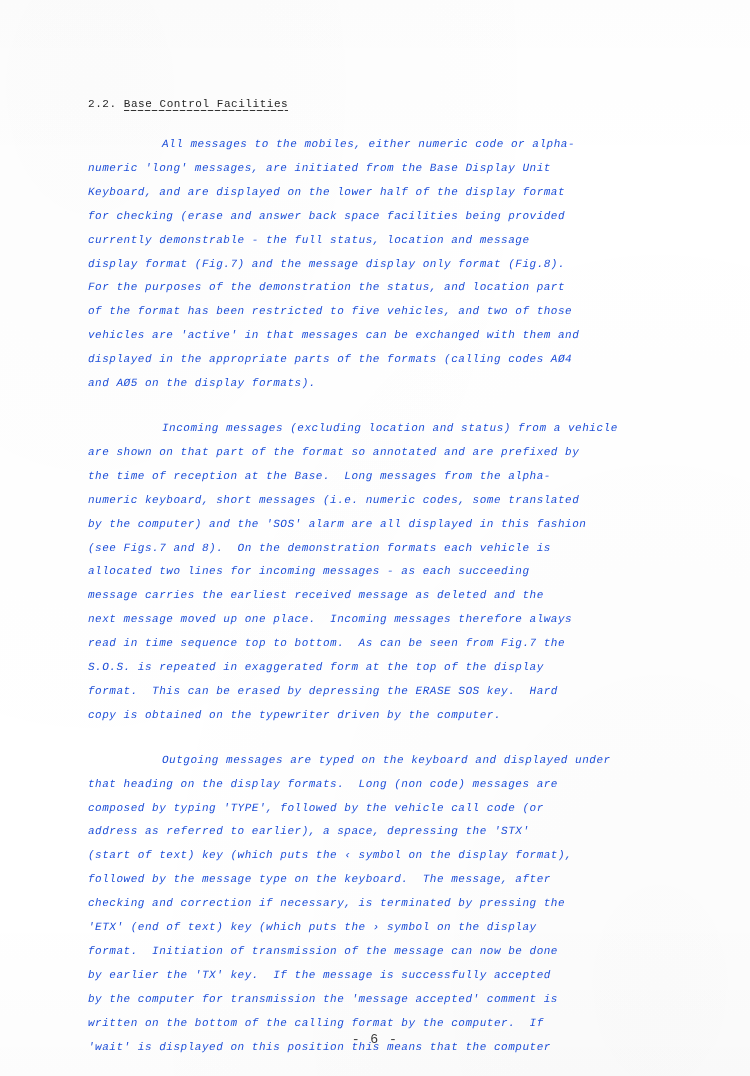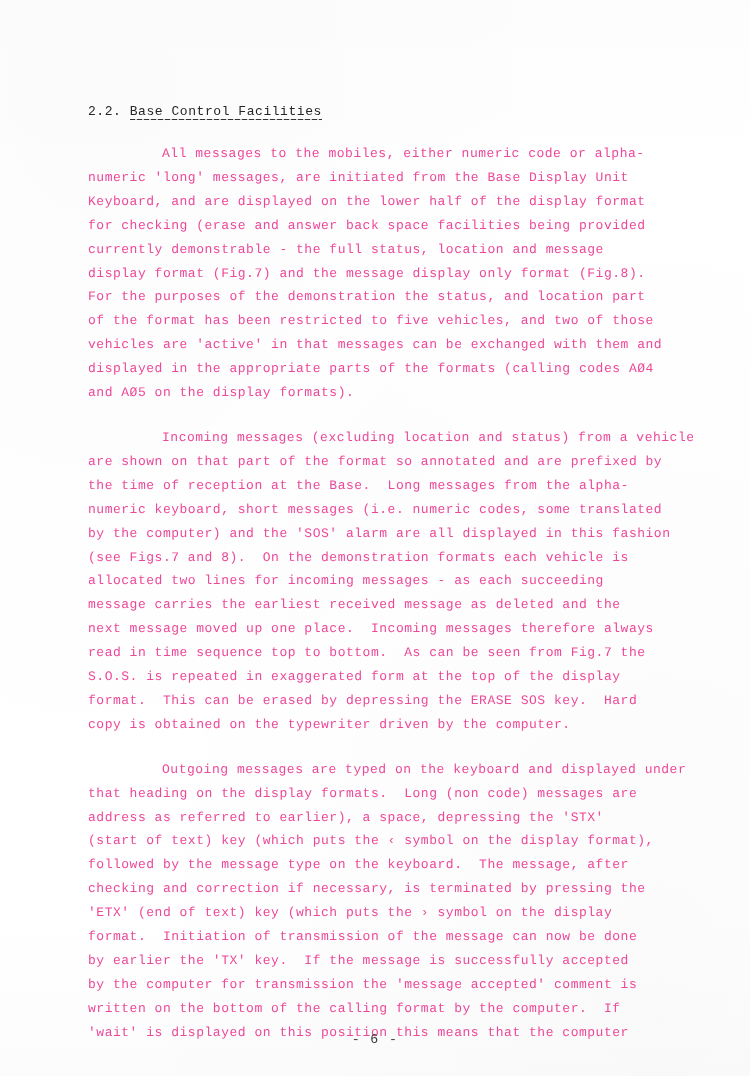--- a/index.html
+++ b/index.html
@@ -31,26 +31,26 @@
 
   #content {
     position: absolute;
     left: 88px;
     top: 92px;
     width: 600px;
   }
 
   
   .heading {
-    font-size: 13px;
+    font-size: 11px;
     line-height: 24px;
     letter-spacing: 0.55px;
     white-space: pre;
     color: #262626;
-    margin: 8px 0 18px 0;
+    margin: 0 0 18px 0;
     display: block;
   }
   .heading .num {
     display: inline;
   }
   .heading .title {
     display: inline;
     position: relative;
     padding-bottom: 1px;
     background-image: repeating-linear-gradient(
@@ -63,27 +63,28 @@
   }
 
   
   .para {
     margin: 0 0 21px 0;
   }
   .para:last-of-type {
     margin-bottom: 0;
   }
   .line {
-    font-size: 13px;
+    font-size: 11px;
     line-height: 23.9px;
     letter-spacing: 0.52px;
     white-space: pre;
-    color: #ec4899;
+    color: #1d4ed8;
     display: block;
     text-rendering: geometricPrecision;
+    font-style: italic;
   }
   .line.indent {
     text-indent: 74px;
   }
 
   
   #folio {
     position: absolute;
     left: 0;
     right: 0;
@@ -133,20 +134,21 @@
       <span class="line">next message moved up one place.  Incoming messages therefore always</span>
       <span class="line">read in time sequence top to bottom.  As can be seen from Fig.7 the</span>
       <span class="line">S.O.S. is repeated in exaggerated form at the top of the display</span>
       <span class="line">format.  This can be erased by depressing the ERASE SOS key.  Hard</span>
       <span class="line">copy is obtained on the typewriter driven by the computer.</span>
     </div>
 
     <div class="para">
       <span class="line indent">Outgoing messages are typed on the keyboard and displayed under</span>
       <span class="line">that heading on the display formats.  Long (non code) messages are</span>
+      <span class="line">composed by typing 'TYPE', followed by the vehicle call code (or</span>
       <span class="line">address as referred to earlier), a space, depressing the 'STX'</span>
       <span class="line">(start of text) key (which puts the ‹ symbol on the display format),</span>
       <span class="line">followed by the message type on the keyboard.  The message, after</span>
       <span class="line">checking and correction if necessary, is terminated by pressing the</span>
       <span class="line">'ETX' (end of text) key (which puts the › symbol on the display</span>
       <span class="line">format.  Initiation of transmission of the message can now be done</span>
       <span class="line">by earlier the 'TX' key.  If the message is successfully accepted</span>
       <span class="line">by the computer for transmission the 'message accepted' comment is</span>
       <span class="line">written on the bottom of the calling format by the computer.  If</span>
       <span class="line">'wait' is displayed on this position this means that the computer</span>

